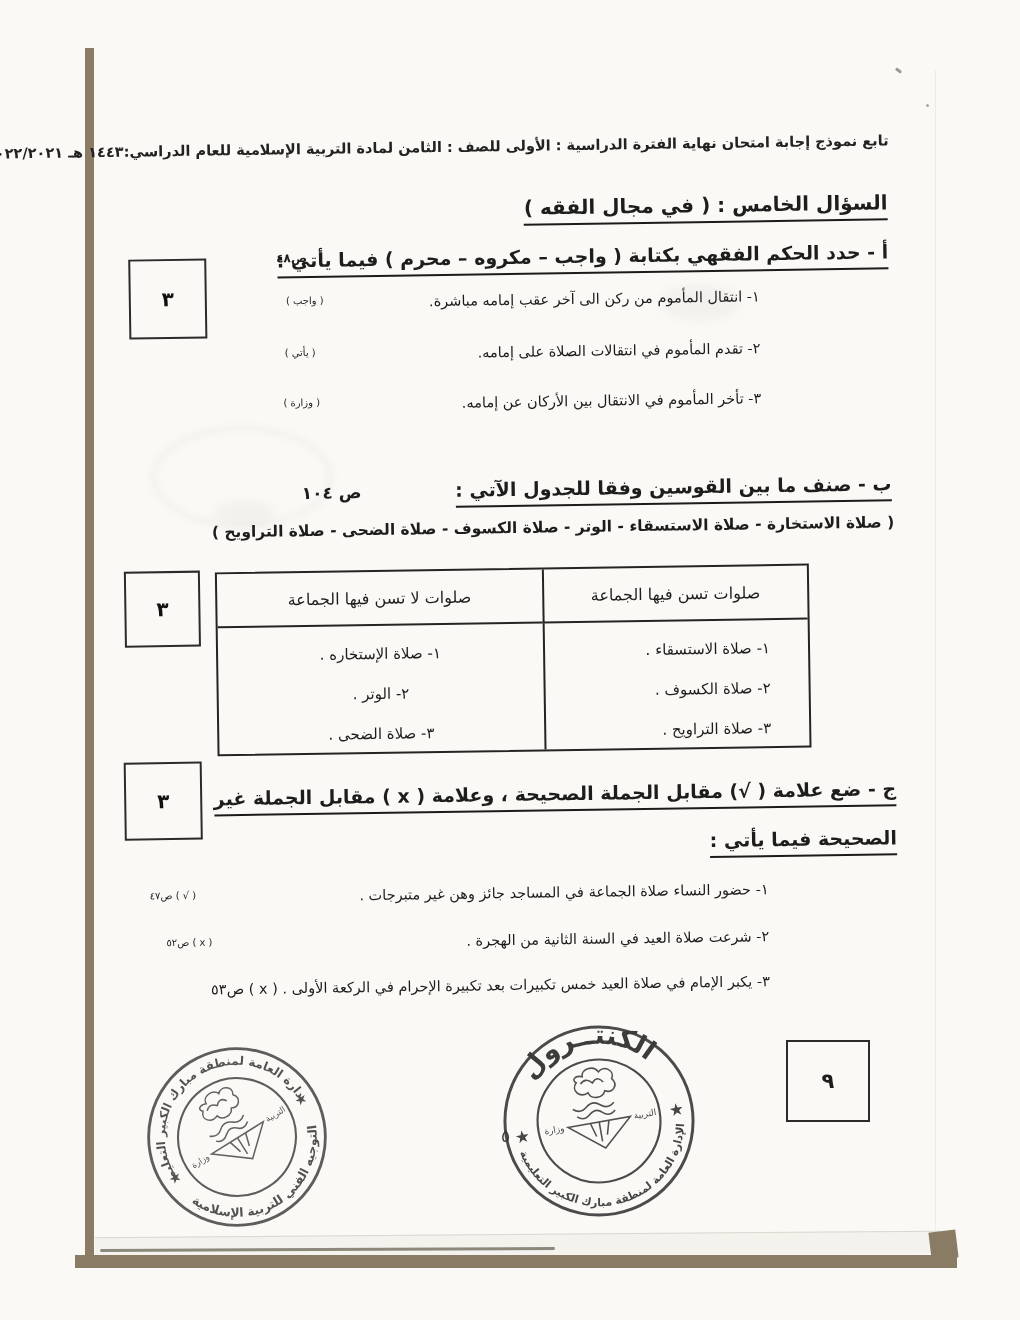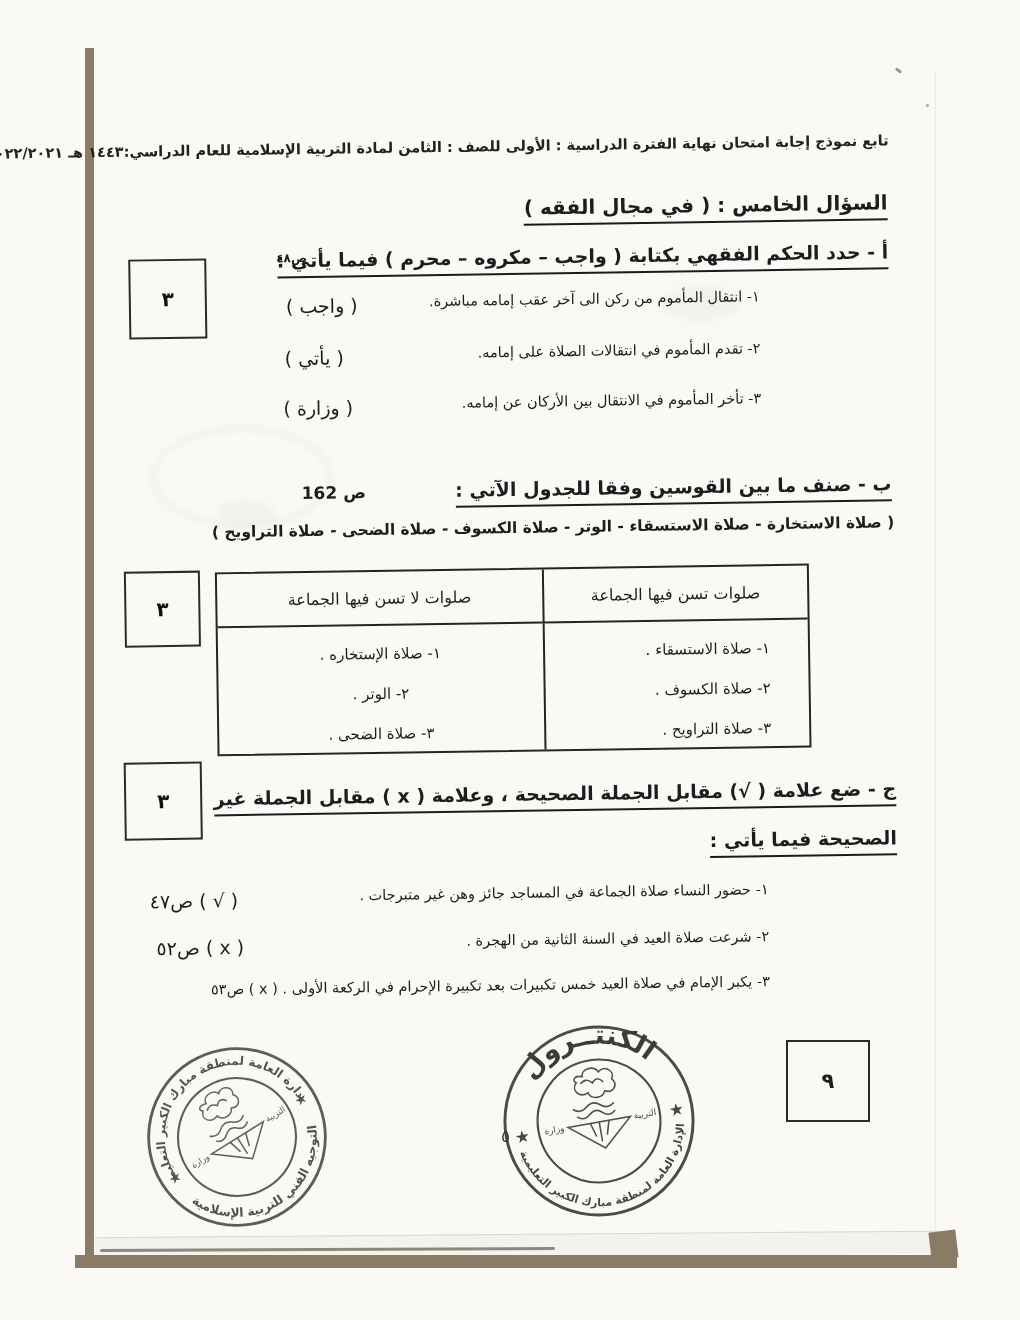--- a/index.html
+++ b/index.html
@@ -37,21 +37,21 @@
   .marksbox{border:2px solid #2b2b2b; display:flex; align-items:center; justify-content:center;
             font-size:20px; font-weight:bold; background:transparent; color:#111;}
   .box1{left:38px; top:124px; width:74px; height:76px;}
   .box2{left:29px; top:436px; width:72px; height:72px;}
   .box3{left:26px; top:627px; width:74px; height:74px;}
 
   .item{font-size:14.5px; color:#1c1c1c; white-space:nowrap;}
   .a-i0{top:162px; right:161px;}
   .a-i1{top:214px; right:161px;}
   .a-i2{top:264px; right:161px;}
-  .ans{font-size:19px; white-space:nowrap;text-align:center;}
+  .ans{font-size:10px; white-space:nowrap;text-align:center;}
   .a-ans0{top:162px; left:195px;}
   .a-ans1{top:214px; left:193px;}
   .a-ans2{top:264px; left:191px;}
 
   .sec-b{top:348px; right:32px;}
   .wordbank{top:389px; right:30px; font-size:15.5px; font-weight:bold; white-space:nowrap;}
 
   .qtable{left:120px; top:438px; width:590px; border:2px solid #242424; display:grid; grid-template-columns:45% 55%; background:transparent;}
   .qth{height:52px; display:flex; align-items:center; justify-content:center; font-size:16px; border-bottom:2px solid #242424;}
   .qth-r{border-left:2px solid #242424;}
@@ -60,21 +60,21 @@
   .tline{font-size:15px; line-height:40px; white-space:nowrap;}
   .qtd-r .tline{padding-right:38px;}
   .qtd-l .tline{text-align:center;}
 
   .sec-c1{top:653px; right:32px;}
   .sec-c2{top:702px; right:32px;}
   .c-i0{top:755px; right:161px;}
   .c-i1{top:802px; right:161px;}
   .c-i2{top:847px; right:161px;}
   .c-ans0{top:755px; left:50px;}
-  .c-ans1{top:802px; left:56px;}
+  .c-ans1{top:802px; left:66px;}
 
   .pagenumbox{left:786px; top:1040px; width:80px; height:78px; border:2px solid #2b2b2b;
               display:flex; align-items:center; justify-content:center; font-size:21px; font-weight:bold;}
   .five{left:501px; top:1126px; font-size:17px; color:#3a3a3a;}
 
   .stamp{pointer-events:none;}
   .stamp svg text{font-family:"DejaVu Sans", sans-serif;}
   .stamp-control{left:500px; top:1022px; width:198px; height:198px; transform:rotate(-10deg); opacity:.88;}
   .stamp-guidance{left:142px; top:1042px; width:190px; height:190px; transform:rotate(-32deg); opacity:.82;}
 </style>
@@ -108,21 +108,21 @@
     </div>
 
     <div class="abs item a-i0">١- انتقال المأموم من ركن الى آخر عقب إمامه مباشرة.</div>
     <div class="abs ans a-ans0">(   واجب )</div>
     <div class="abs item a-i1">٢- تقدم المأموم في انتقالات الصلاة على إمامه.</div>
     <div class="abs ans a-ans1">(   يأتي  )</div>
     <div class="abs item a-i2">٣- تأخر المأموم في الانتقال بين الأركان عن إمامه.</div>
     <div class="abs ans a-ans2">(  وزارة   )</div>
 
     <div class="abs sechead sec-b">ب - صنف ما بين القوسين وفقا للجدول الآتي :</div>
-    <div class="abs pref pref-b">ص 162</div>
+    <div class="abs pref pref-b">ص ١٠٤</div>
     <div class="abs wordbank">( صلاة الاستخارة - صلاة الاستسقاء - الوتر - صلاة الكسوف - صلاة الضحى - صلاة التراويح )</div>
     <div class="abs marksbox box2">
       <span>٣</span>
     </div>
 
     <div class="abs qtable">
       <div class="qth qth-r">صلوات تسن فيها الجماعة</div>
       <div class="qth">صلوات لا تسن فيها الجماعة</div>
       <div class="qtd qtd-r">
         <div class="tline">١- صلاة الاستسقاء .</div>

